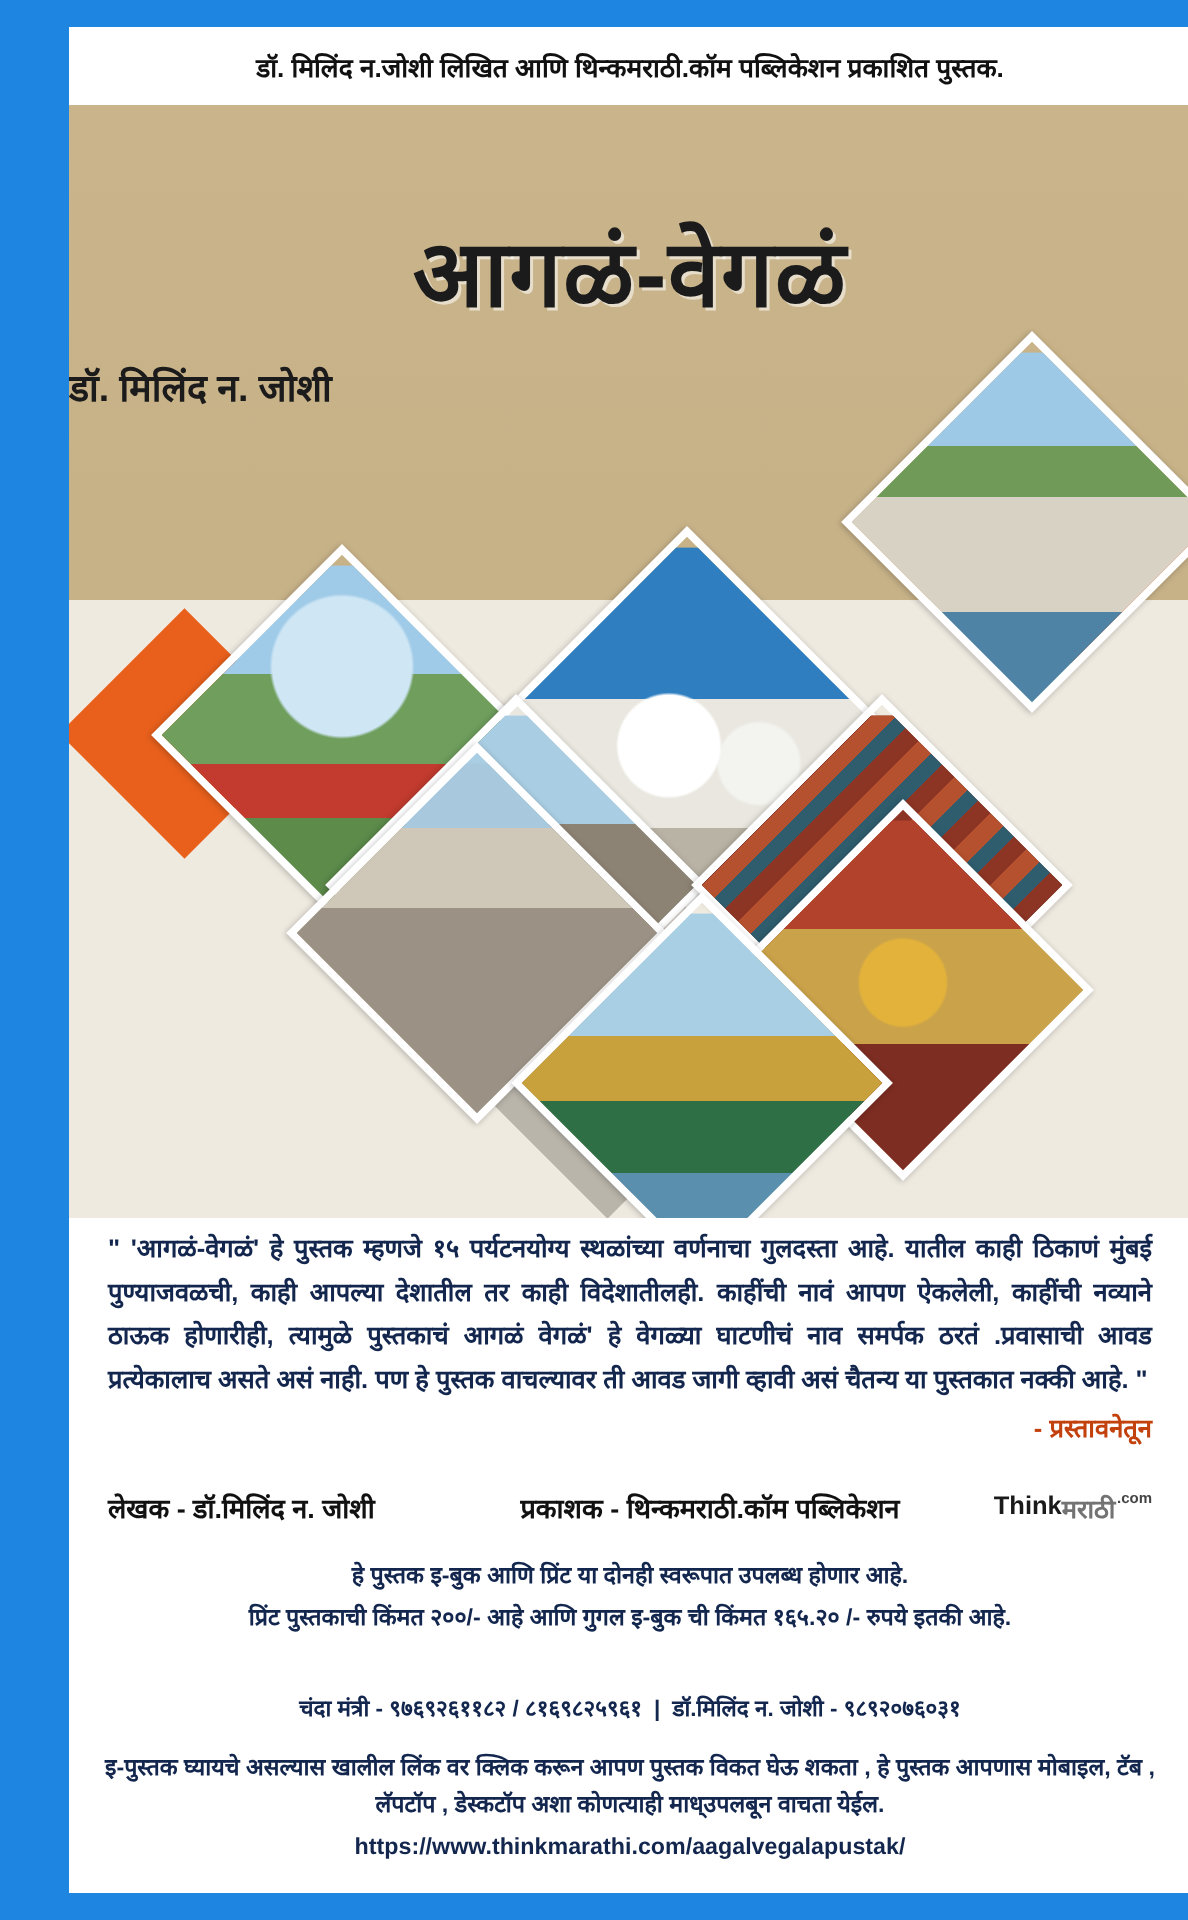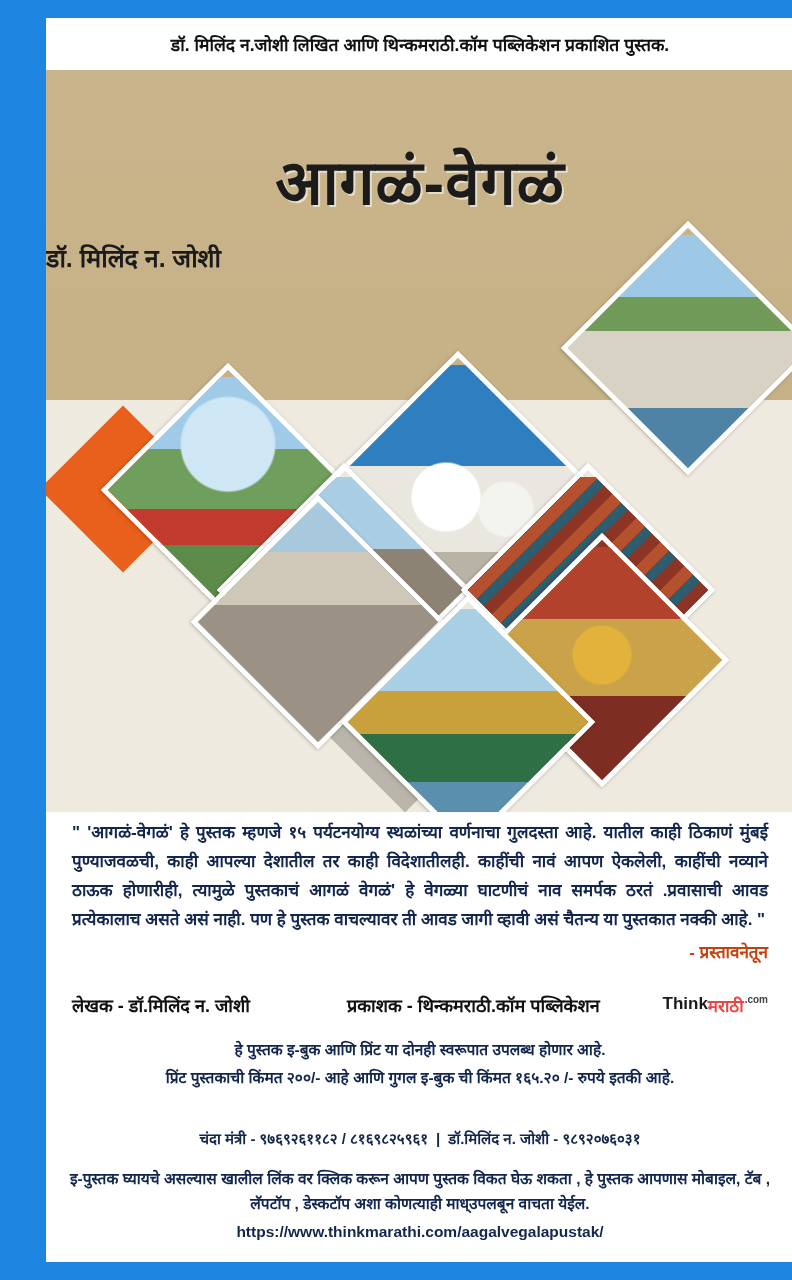--- a/index.html
+++ b/index.html
@@ -116,21 +116,21 @@
     padding:0 26px;box-sizing:border-box;
     font-size:18px;font-weight:bold;color:#111;
   }
   .credits .author{width:275px;}
   .credits .pub{flex:1;}
   .logo{
     display:inline-flex;align-items:flex-start;
     font-size:17px;font-weight:bold;
   }
   .logo .a{color:#1a1a1a;}
-  .logo .b{color:#ef4444;}
+  .logo .b{color:#737373;}
   .logo .c{color:#444;font-size:10px;margin-left:1px;}
   
   .info{
     position:absolute;left:0;width:748px;text-align:center;
     color:#13264e;font-weight:bold;
   }
   .i1{top:1020px;font-size:15.5px;}
   .i2{top:1048px;font-size:15.5px;}
   .i3{top:1085px;font-size:15px;}
   .i4{top:1110px;font-size:15px;}

